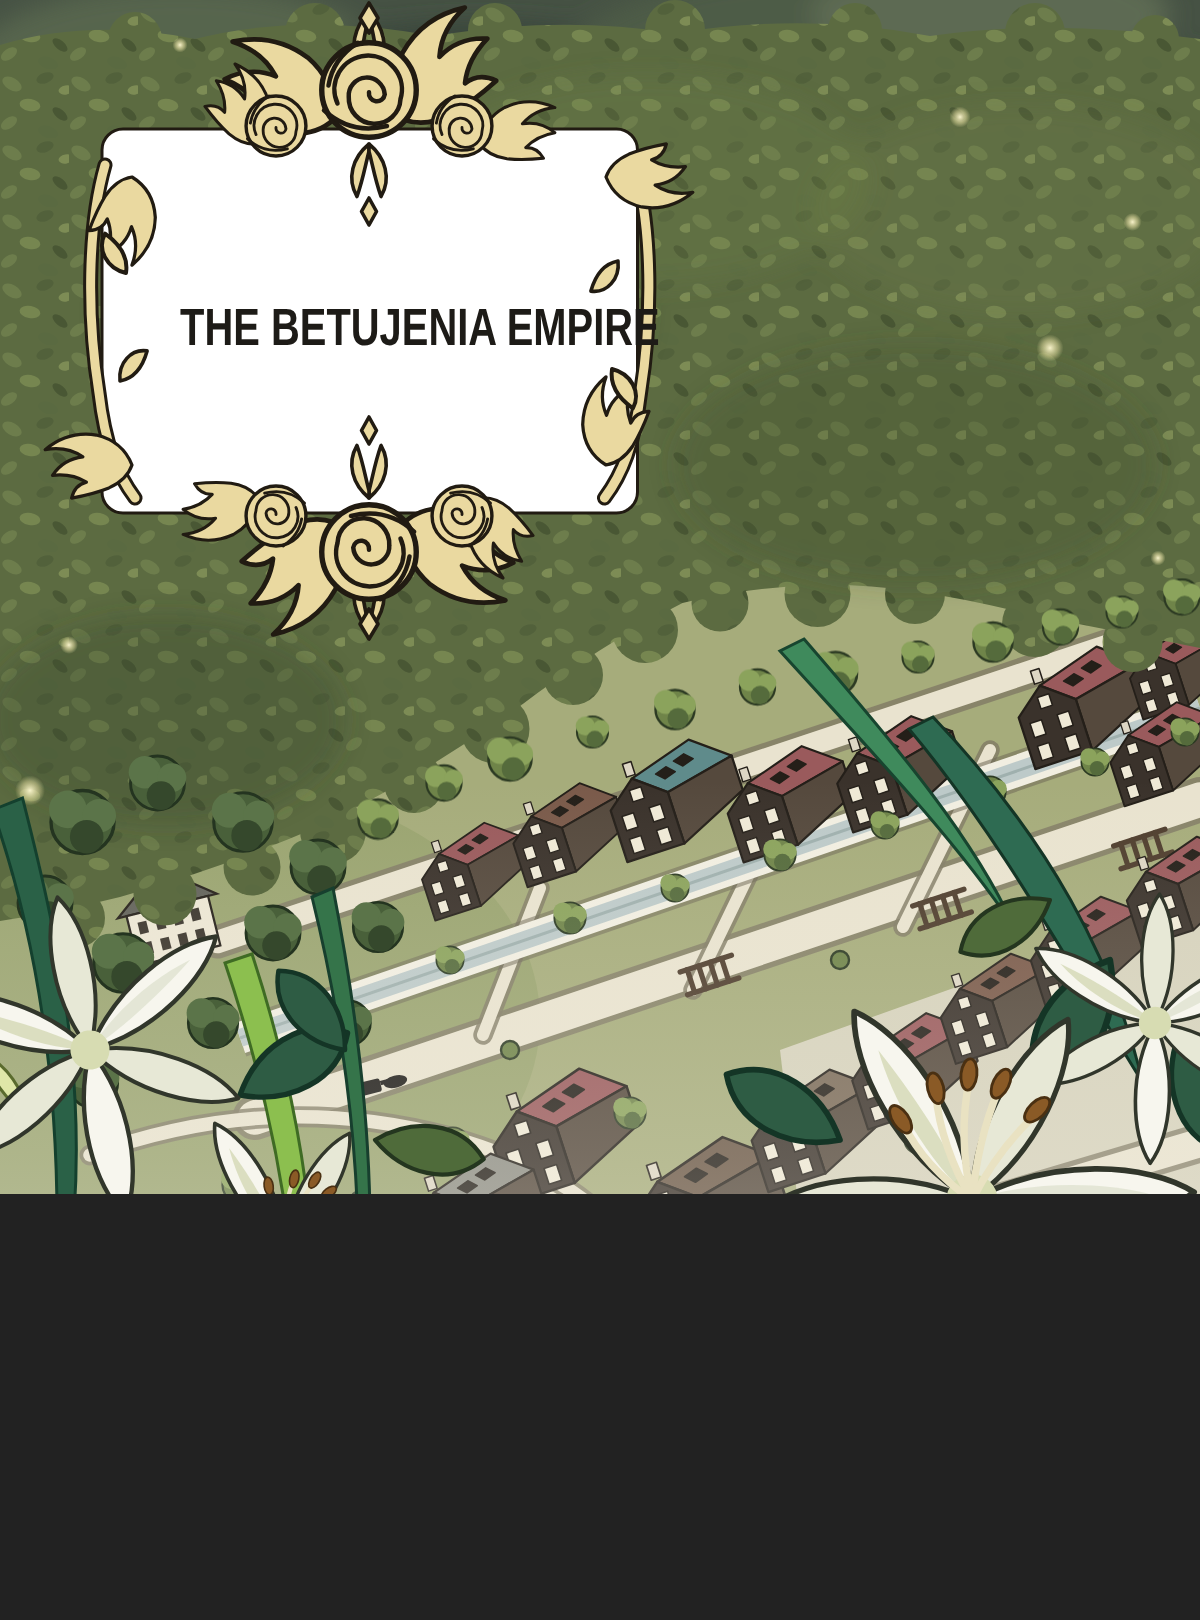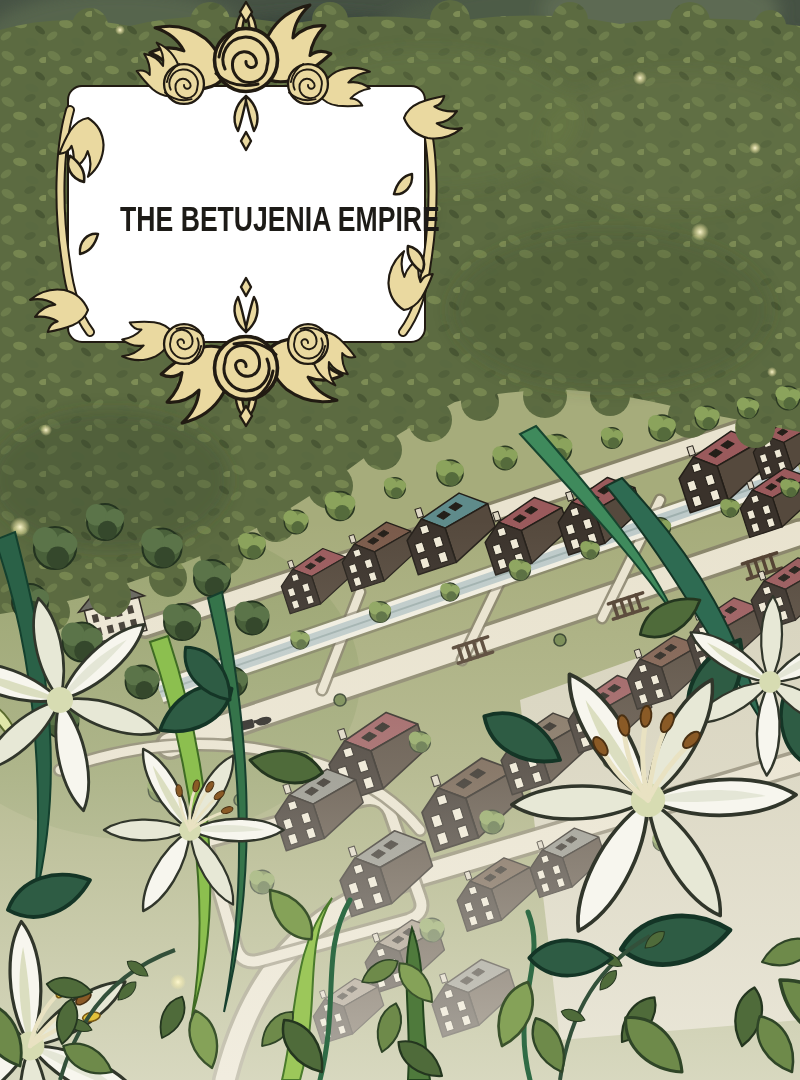--- a/index.html
+++ b/index.html
@@ -1,17 +1,17 @@
 <!DOCTYPE html>
 <html style="--ornament-gold: #ead9a0; --ornament-gold-shadow: #c9b478; --ink-outline: #211b12; --card-white: #ffffff; --title-text: #1d1b17; --forest-dark: #465244; --hedge-green: #5c6b41; --lawn-olive: #a6ac7b; --road-beige: #e9e3cf; --canal-gray: #bdcac9; --roof-maroon: #9a5a5c; --roof-teal: #5f8b8b; --roof-gray: #8e8e85; --house-dark: #3a322b; --lily-white: #f7f6ee; --leaf-dark: #2e5c44; --leaf-bright: #9cc25a;"><head>
 <meta charset="utf-8">
 <style>
   html,body{margin:0;padding:0;background:#222;}
   .panel{
-    position:relative;width:800px;height:1080px;overflow:hidden;
+    position:relative;width:800px;height:796px;overflow:hidden;
     font-family:"Liberation Sans",sans-serif;background:#a6ac7b;
   }
   .scene{position:absolute;left:0;top:0;width:800px;height:1080px;display:block;}
   .title-text{
     position:absolute;left:80px;top:201px;width:334px;height:36px;
     text-align:center;font-weight:700;font-size:35px;line-height:36px;
     letter-spacing:0px;color:var(--title-text,#1d1b17);
     transform:scaleX(.76);transform-origin:50% 50%;
     font-family:"Liberation Sans",sans-serif;white-space:nowrap;
   }

